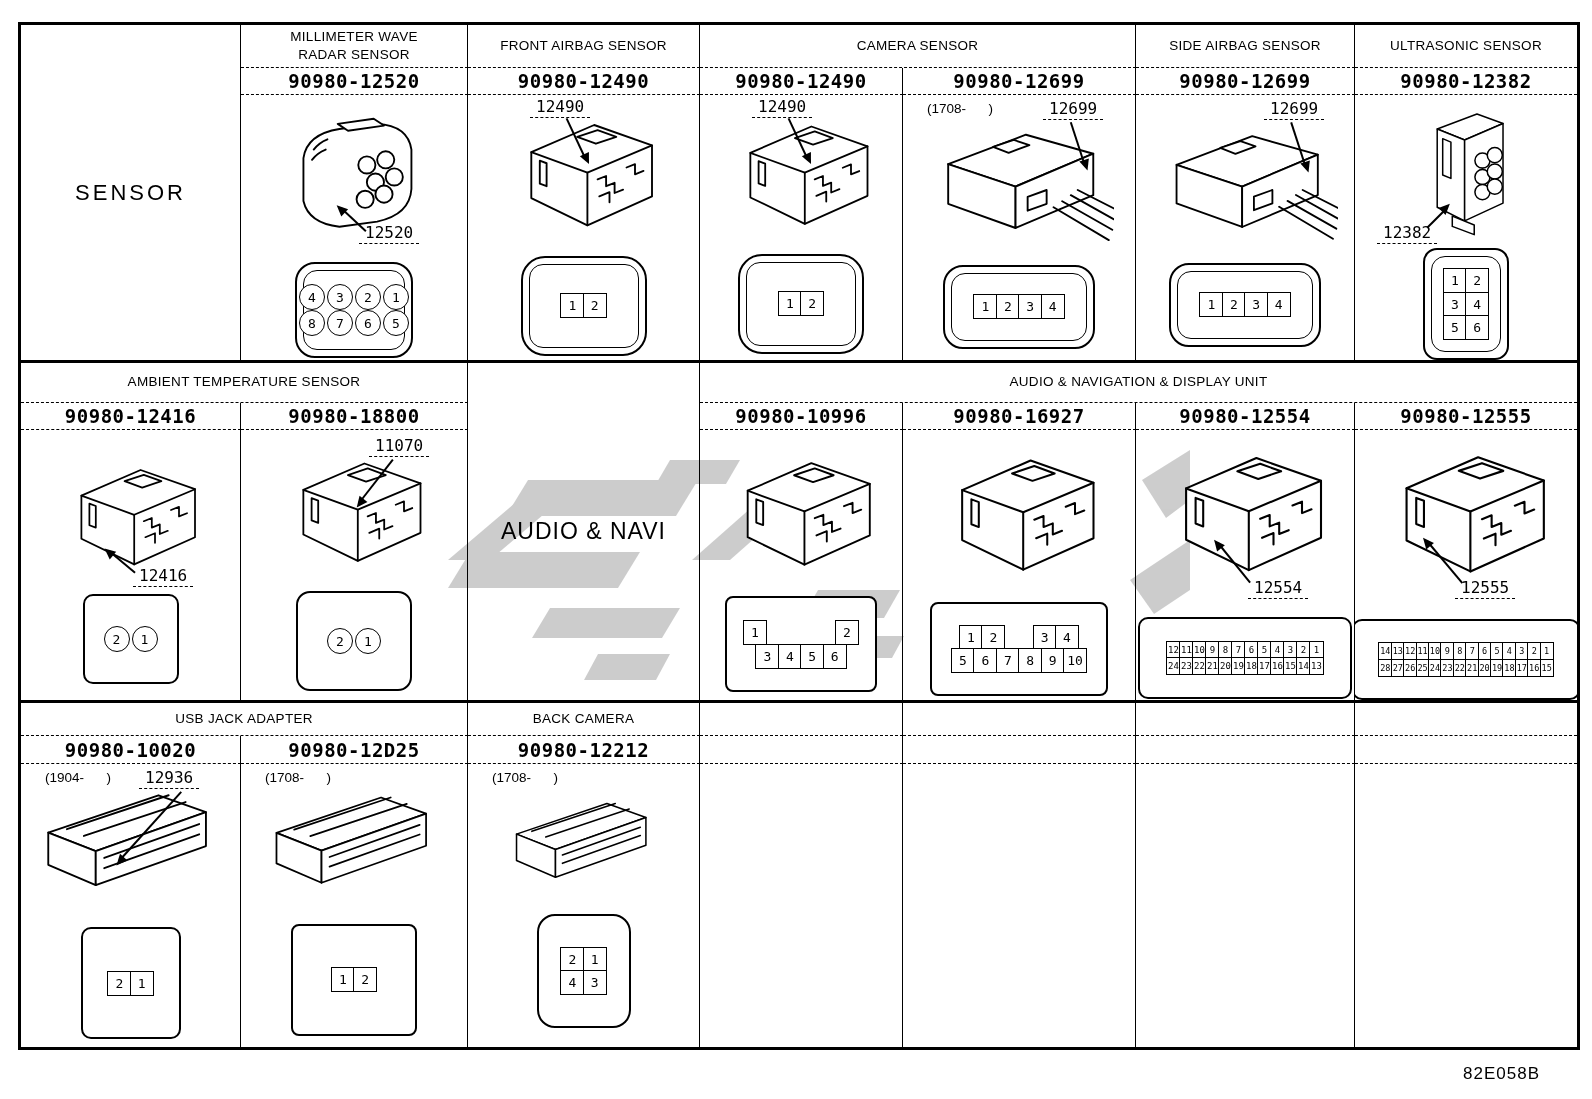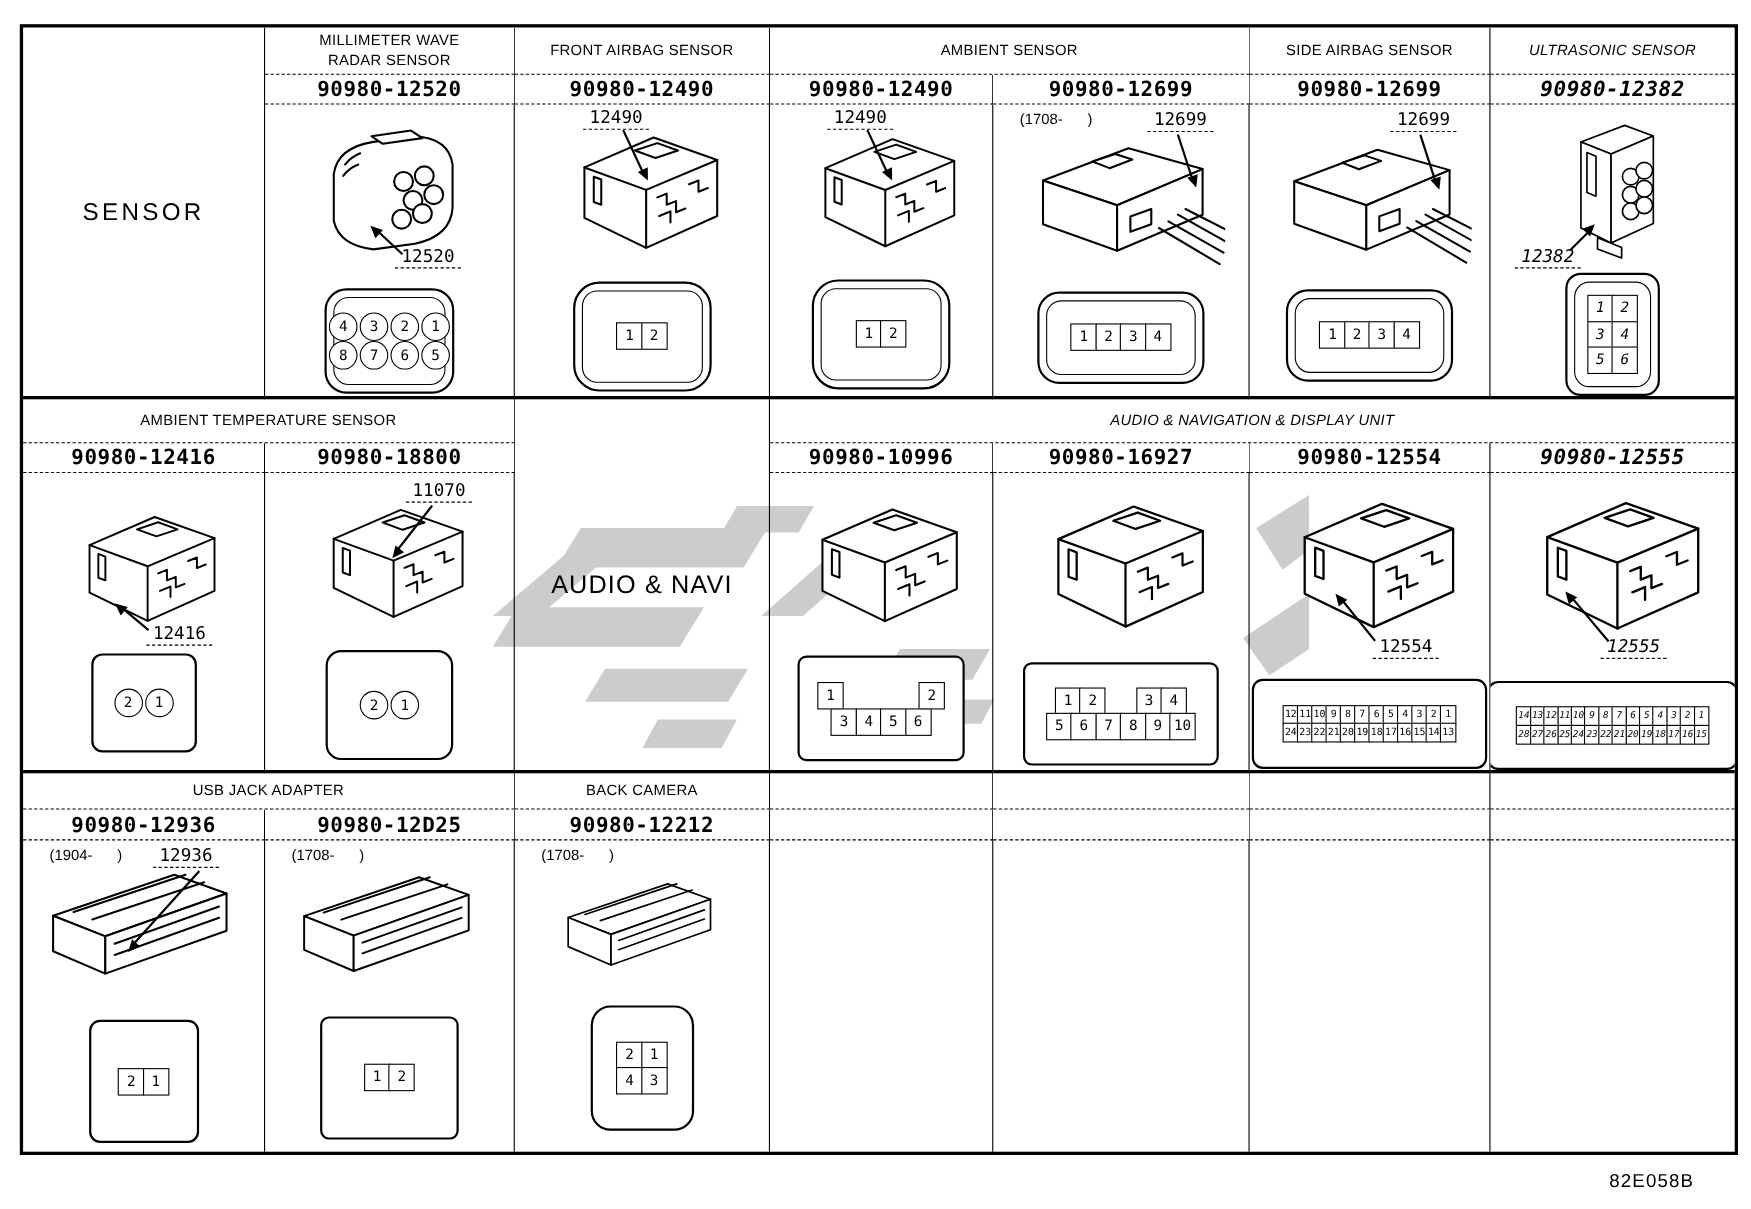--- a/index.html
+++ b/index.html
@@ -5,21 +5,21 @@
   html,body{margin:0;padding:0;background:#e8e8e8;}
   .page{position:relative;width:1592px;height:1099px;background:#ffffff;font-family:"Liberation Sans",sans-serif;color:#000;overflow:hidden;}
   
   .wm{position:absolute;left:430px;top:440px;width:760px;height:260px;z-index:1;pointer-events:none;}
   
   .tbl{position:absolute;left:18px;top:22px;z-index:2;display:inline-grid;
        grid-template-columns:220px 227px 232px 203px 233px 219px 222px;
        grid-template-rows:43px 27px 268px 40px 27px 273px 33px 28px 283px;
        border:3px solid #000;background:transparent;}
   .c{position:relative;box-sizing:border-box;border-right:1.6px solid #000;border-bottom:1px dashed #000;overflow:hidden;}
-  .last-col{border-right:none;font-style:italic;}
+  .last-col{border-right:none;}
   .bb-thick{border-bottom:3px solid #000;}
   .bb-none{border-bottom:none;}
   .hdr{display:flex;align-items:center;justify-content:center;text-align:center;font-size:13.5px;line-height:1.35;letter-spacing:0.3px;}
   .hdr span{display:block;}
   .part{display:flex;align-items:center;justify-content:center;font-family:"DejaVu Sans Mono",monospace;font-weight:bold;font-size:19px;letter-spacing:0.5px;}
   .rowlabel{display:flex;align-items:center;justify-content:center;font-size:22px;letter-spacing:3px;}
   .bigcell{display:flex;align-items:center;justify-content:center;font-size:23px;letter-spacing:1px;}
   
   .art{position:absolute;inset:0;display:flex;flex-direction:column;align-items:center;justify-content:center;gap:12px;padding-top:8px;}
   .iso{display:block;}
@@ -133,21 +133,21 @@
       <span>SENSOR</span>
     </div>
 
     <div class="c hdr" style="grid-area:1/2/2/3">
         <span style="max-width:170px">MILLIMETER WAVE RADAR SENSOR</span>
       </div>
     <div class="c hdr" style="grid-area:1/3/2/4">
         <span>FRONT AIRBAG SENSOR</span>
       </div>
     <div class="c hdr" style="grid-area:1/4/2/6">
-        <span>AMBIENT SENSOR</span>
+        <span>CAMERA SENSOR</span>
       </div>
     <div class="c hdr" style="grid-area:1/6/2/7">
         <span>SIDE AIRBAG SENSOR</span>
       </div>
     <div class="c hdr last-col" style="grid-area:1/7/2/8">
         <span>ULTRASONIC SENSOR</span>
       </div>
 
     <div class="c part" style="grid-area:2/2/3/3">
         <span>90980-12520</span>
@@ -503,21 +503,21 @@
       </div>
     <div class="c hdr" style="grid-area:7/3/8/4">
         <span>BACK CAMERA</span>
       </div>
     <div class="c" style="grid-area:7/4/8/5"></div>
     <div class="c" style="grid-area:7/5/8/6"></div>
     <div class="c" style="grid-area:7/6/8/7"></div>
     <div class="c last-col" style="grid-area:7/7/8/8"></div>
 
     <div class="c part" style="grid-area:8/1/9/2">
-        <span>90980-12936</span>
+        <span>90980-10020</span>
       </div>
     <div class="c part" style="grid-area:8/2/9/3">
         <span>90980-12D25</span>
       </div>
     <div class="c part" style="grid-area:8/3/9/4">
         <span>90980-12212</span>
       </div>
     <div class="c" style="grid-area:8/4/9/5"></div>
     <div class="c" style="grid-area:8/5/9/6"></div>
     <div class="c" style="grid-area:8/6/9/7"></div>

